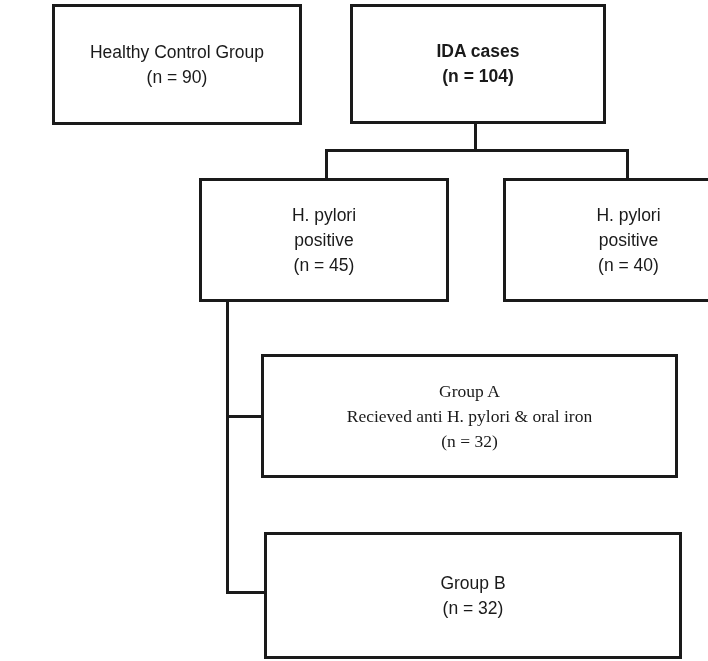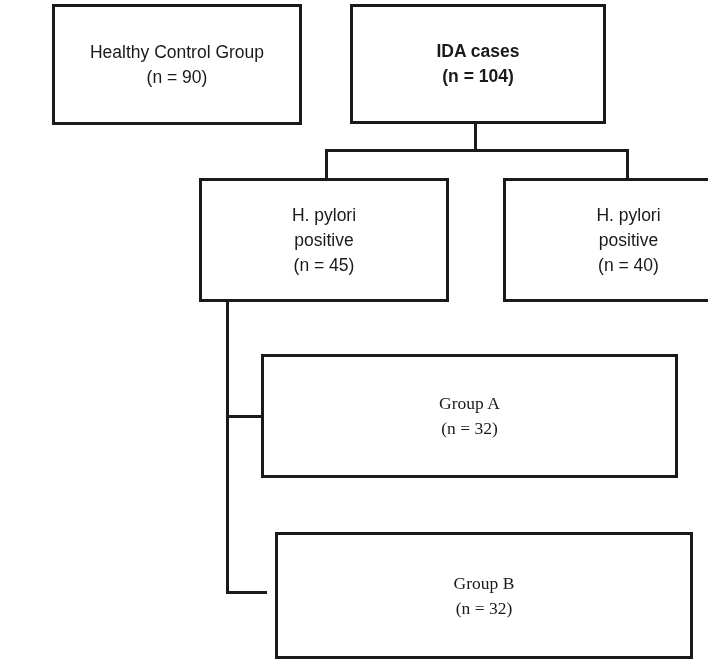--- a/index.html
+++ b/index.html
@@ -32,21 +32,21 @@
     z-index: 2;
   }
   .node span { display: block; white-space: nowrap; }
 
   
   #box-healthy   { left: 4px;   top: 4px;   width: 250px; height: 121px; }
   #box-ida       { left: 302px; top: 4px;   width: 256px; height: 120px; font-weight: bold; }
   #box-positive  { left: 151px; top: 178px; width: 250px; height: 124px; }
   #box-negative  { left: 455px; top: 178px; width: 251px; height: 124px; }
   #box-group-a   { left: 213px; top: 354px; width: 417px; height: 124px; font-family: Liberation Serif, serif; }
-  #box-group-b   { left: 227px; top: 532px; width: 418px; height: 127px; font-family: Liberation Serif, serif; }
+  #box-group-b   { left: 216px; top: 532px; width: 418px; height: 127px; }
 
   .edge {
     position: absolute;
     background: #1a1a1a;
     z-index: 1;
   }
   
   #edge-ida-stem      { left: 426px; top: 122px; width: 3px;   height: 30px; }
   
   #edge-branch-h      { left: 277px; top: 149px; width: 304px; height: 3px; }
@@ -89,20 +89,21 @@
   </div>
 
   <div class="node" id="box-negative">
     <span>H. pylori</span>
     <span>positive</span>
     <span>(n = 40)</span>
   </div>
 
   <div class="node" id="box-group-a">
     <span>Group A</span>
+    <span>Recieved anti H. pylori &amp; oral iron</span>
     <span>(n = 32)</span>
   </div>
 
   <div class="node" id="box-group-b">
     <span>Group B</span>
     <span>(n = 32)</span>
   </div>
 
 </div>
 

